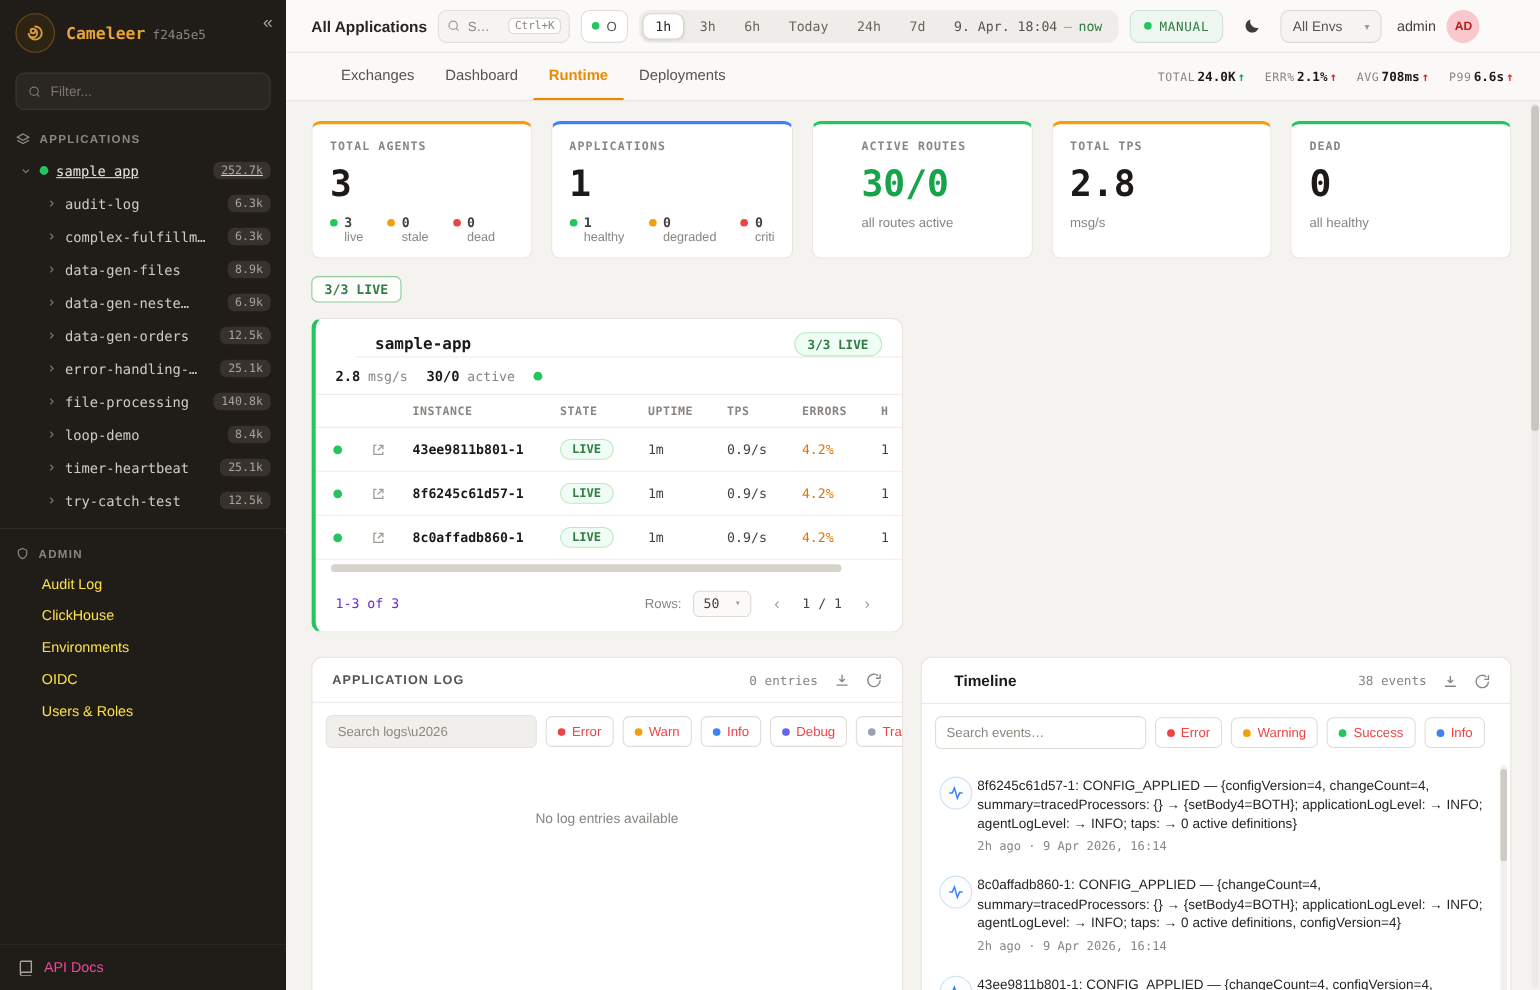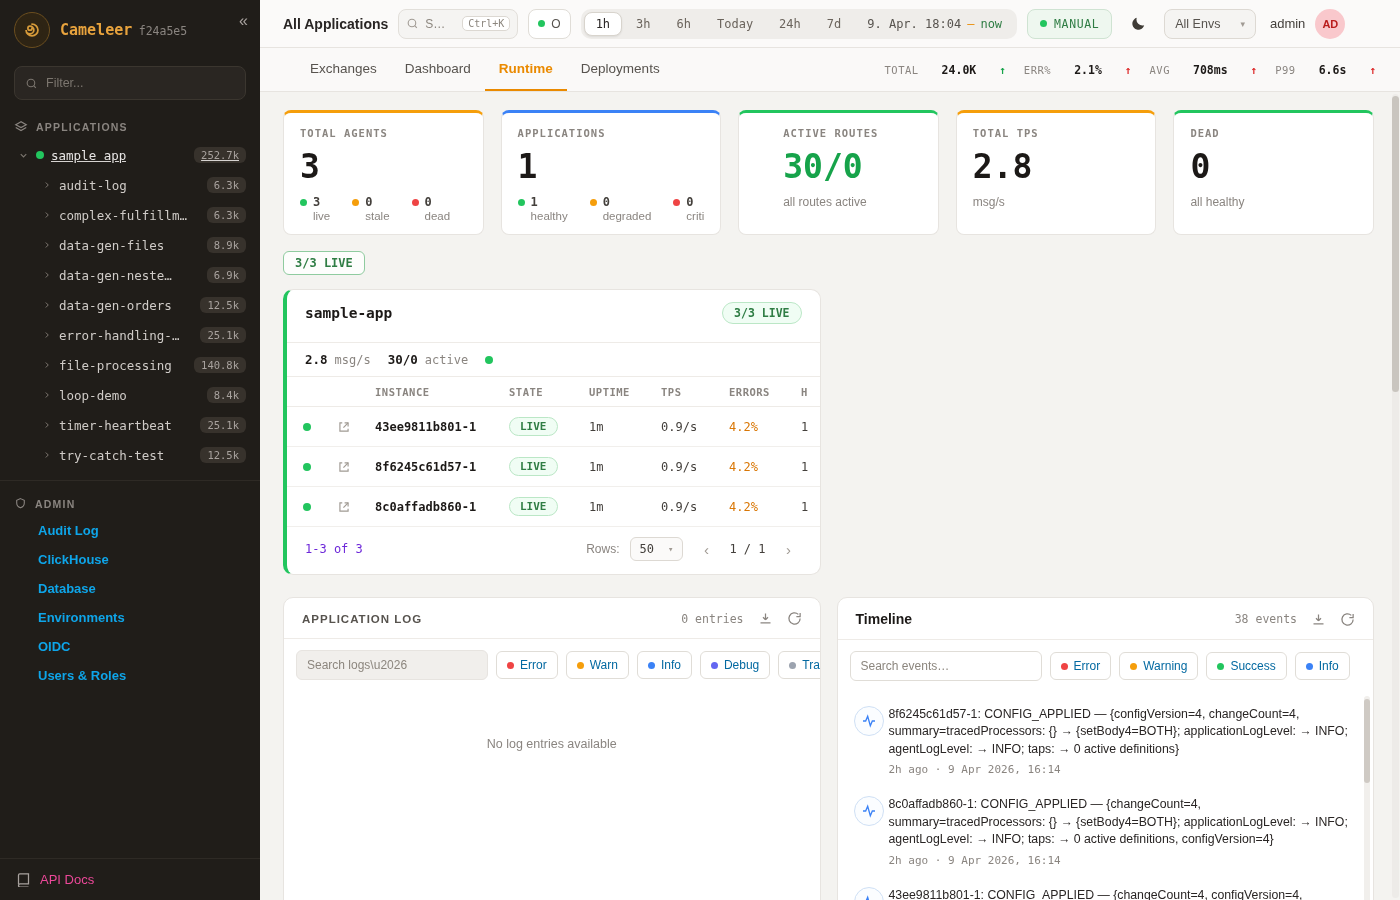--- a/index.html
+++ b/index.html
@@ -20,21 +20,21 @@
   .sb-filter input::placeholder { color:#7c766f; }
   .sec-head { display:flex; align-items:center; gap:8px; padding:8px 14px 6px; color:#8a8580; font-size:10.5px; letter-spacing:1.2px; font-weight:bold; }
   .tree-root { display:flex; align-items:center; gap:7px; padding:7px 14px 7px 18px; cursor:pointer;text-decoration:underline; }
   .tname { font-family:"DejaVu Sans Mono", monospace; font-size:12.5px; color:#e7e5e4; white-space:nowrap; overflow:hidden; }
   .badge { margin-left:auto; background:#37322c; border-radius:6px; padding:2px 7px; font-family:"DejaVu Sans Mono", monospace; font-size:10.5px; color:#a8a29e; }
   .tree-item { display:flex; align-items:center; gap:7px; padding:7px 14px 7px 42px; cursor:pointer; }
   .tree-item .tname { color:#cfcbc7; }
   .gdot { width:8px; height:8px; border-radius:50%; background:#22c55e; flex-shrink:0; }
   .chev { color:#7c766f; display:flex; }
   .admin-sec { border-top:1px solid #2e2a25; margin-top:10px; padding-top:8px; }
-  .admin-item { padding:7px 14px 7px 38px; font-size:13px; color:#0ea5e9; cursor:pointer;font-weight:bold; }
+  .admin-item { padding:7px 14px 7px 38px; font-size:13px; color:#fde047; cursor:pointer; }
   .sb-bottom { margin-top:auto; border-top:1px solid #2e2a25; padding:13px 16px; display:flex; align-items:center; gap:9px; color:#ec4899; font-size:13px; cursor:pointer; }
 
   
   .main { flex:1; display:flex; flex-direction:column; position:relative; min-width:0; }
   .topbar { height:48px; background:#fbfaf9; border-bottom:1px solid #e7e4e0; display:flex; align-items:center; gap:10px; padding:0 16px 0 23px; flex-shrink:0; }
   .tb-title { font-size:14px; font-weight:bold; color:#292524; white-space:nowrap; }
   .tb-search { width:120px; height:30px; border:1px solid #e2dfda; background:#f5f4f2; border-radius:8px; display:flex; align-items:center; gap:6px; padding:0 7px; color:#8c867e; cursor:text; }
   .tb-search .s-txt { font-size:12px; }
   .kbd { border:1px solid #dcd8d2; background:#fff; border-radius:5px; padding:1px 5px; font-family:"DejaVu Sans Mono", monospace; font-size:10px; color:#8c867e; margin-left:auto; }
   .status-pill { height:30px; border:1px solid #e0ddd7; background:#fff; border-radius:8px; display:flex; align-items:center; gap:6px; padding:0 9px; font-size:12px; color:#57534e; cursor:pointer; }
@@ -50,21 +50,21 @@
   .env-select { height:30px; border:1px solid #ddd9d3; background:#f5f4f2; border-radius:8px; display:flex; align-items:center; gap:20px; padding:0 10px; font-size:12.5px; color:#57534e; cursor:pointer; }
   .env-caret { color:#a09a93; font-size:9px; }
   .user-name { font-size:13px; color:#44403c; margin-left:4px; }
   .avatar { width:30px; height:30px; border-radius:50%; background:#f9c8cc; color:#b91c1c; font-size:11px; font-weight:bold; display:flex; align-items:center; justify-content:center; cursor:pointer; }
 
   
   .tabbar { height:44px; background:#faf9f8; border-bottom:1px solid #e7e4e0; display:flex; align-items:stretch; padding:0 24px 0 36px; flex-shrink:0; }
   .tab { display:flex; align-items:center; padding:0 14px; font-size:13.5px; color:#57534e; border-bottom:2px solid transparent; cursor:pointer; }
   .tab.active { color:#ea8a00; border-bottom-color:#ea8a00; font-weight:bold; }
   .tab-metrics { margin-left:auto; display:flex; align-items:center; gap:18px; }
-  .metric { display:flex; align-items:baseline; gap:23px; font-family:"DejaVu Sans Mono", monospace; }
+  .metric { display:flex; align-items:baseline; gap:2px; font-family:"DejaVu Sans Mono", monospace; }
   .m-label { font-size:10.5px; color:#8a8580; letter-spacing:.5px; }
   .m-value { font-size:11.5px; font-weight:bold; color:#1c1917; }
   .m-arrow { font-size:11px; font-weight:bold; }
 
   
   .content { flex:1; padding:18px 26px 0 23px; overflow:hidden; position:relative; }
   .cards-grid { display:grid; grid-template-columns:repeat(5,1fr); gap:17px; }
   .card { background:#fff; border:1px solid #e7e4e0; border-top:3px solid #ccc; border-radius:8px; padding:14px 16px 12px; min-height:124px; }
   .card-label { font-family:"DejaVu Sans Mono", monospace; font-size:10.5px; letter-spacing:1px; color:#8a8580; font-weight:bold; }
   .card-value { font-family:"DejaVu Sans Mono", monospace; font-size:33px; font-weight:bold; color:#1c1917; margin:8px 0 9px; }
@@ -74,21 +74,21 @@
   .cstat .lbl { font-size:11.5px; color:#8a8580; margin-left:13px; margin-top:1px; white-space:nowrap; overflow:hidden; }
   .card-sub { font-size:12px; color:#8a8580; }
 
   .live-row { margin:16px 0 14px; }
   .live-pill { display:inline-flex; border:1px solid #8fcb9f; color:#2f7d44; background:#fdfdfc; border-radius:6px; padding:4px 11px; font-family:"DejaVu Sans Mono", monospace; font-size:12px; font-weight:bold; }
 
   .half-grid { display:grid; grid-template-columns:1fr 1fr; gap:16px; }
 
   
   .app-panel { background:#fff; border:1px solid #e7e4e0; border-left:4px solid #22c55e; border-radius:10px; overflow:hidden; height:286px; display:flex; flex-direction:column; }
-  .ap-head { display:flex; align-items:center; justify-content:space-between; padding:12px 18px 18px; border-bottom:1px solid #eeebe7; }
+  .ap-head { display:flex; align-items:center; justify-content:space-between; padding:12px 18px 0; border-bottom:1px solid #eeebe7;margin-left:36px; }
   .ap-name { font-family:"DejaVu Sans Mono", monospace; font-size:14.5px; font-weight:bold; color:#1c1917; }
   .ap-pill { background:#f0fdf4; border:1px solid #bbe7c6; color:#2f7d44; border-radius:12px; padding:3px 11px; font-family:"DejaVu Sans Mono", monospace; font-size:11.5px; font-weight:bold; }
   .ap-stats { display:flex; align-items:center; gap:7px; padding:9px 18px; border-bottom:1px solid #eeebe7; font-family:"DejaVu Sans Mono", monospace; font-size:12px; }
   .ap-stats b { color:#1c1917; font-size:12.5px; }
   .ap-stats .unit { color:#8a8580; margin-right:10px; }
   .tbl { overflow:hidden; }
   .trow { display:grid; grid-template-columns:34px 38px 134px 80px 72px 68px 72px 40px; align-items:center; padding-left:16px; font-family:"DejaVu Sans Mono", monospace; font-size:12px; color:#44403c; }
   .trow.head { font-size:10.5px; letter-spacing:.5px; color:#8a8580; padding-top:9px; padding-bottom:8px; border-bottom:1px solid #eeebe7; font-weight:bold; }
   .trow.body { padding-top:10px; padding-bottom:10px; border-bottom:1px solid #f1efec; }
   .trow .inst { font-weight:bold; color:#1c1917; }
@@ -103,30 +103,30 @@
   .rows-label { font-size:12px; color:#8a8580; }
   .rows-select { border:1px solid #ddd9d3; background:#fbfaf9; border-radius:6px; padding:4px 9px; display:flex; align-items:center; gap:14px; font-family:"DejaVu Sans Mono", monospace; font-size:12px; color:#44403c; cursor:pointer; }
   .pg-btn { width:26px; height:26px; border:none; background:transparent; border-radius:6px; color:#a09a93; font-size:15px; cursor:pointer; }
   .pg-info { font-family:"DejaVu Sans Mono", monospace; font-size:12px; color:#44403c; }
 
   
   .panels { margin-top:22px; height:560px; }
   .panel { background:#fff; border:1px solid #e7e4e0; border-radius:10px; overflow:hidden; display:flex; flex-direction:column; height:560px; position:relative; }
   .pn-head { display:flex; align-items:center; padding:13px 18px 12px; border-bottom:1px solid #eeebe7; gap:14px; }
   .pn-title-caps { font-size:11.5px; letter-spacing:1px; font-weight:bold; color:#57534e; }
-  .pn-title { font-size:14px; font-weight:bold; color:#1c1917; }
+  .pn-title { font-size:14px; font-weight:bold; color:#1c1917;margin-left:12px; }
   .pn-count { margin-left:auto; font-family:"DejaVu Sans Mono", monospace; font-size:11.5px; color:#8a8580; }
   .pn-ico { color:#8a8580; background:none; border:none; cursor:pointer; display:flex; }
   .pn-controls { display:flex; align-items:center; gap:8px; padding:11px 12px; flex-wrap:nowrap; }
   .pn-search { height:30px; border-radius:6px; display:flex; align-items:center; padding:0 10px; flex:0 0 192px; }
   .pn-search input { border:none; outline:none; background:transparent; font-size:12px; color:#44403c; width:100%; }
   .pn-search input::placeholder { color:#8c867e; }
   .pn-search.filled { background:#f1efec; border:1px solid #e7e4e0; }
   .pn-search.outline { background:#fff; border:1px solid #e0ddd7; }
-  .chip { height:28px; border:1px solid #e0ddd7; background:#fff; border-radius:6px; padding:0 10px; display:flex; align-items:center; gap:6px; font-size:12px; color:#0369a1; cursor:pointer; white-space:nowrap; }
+  .chip { height:28px; border:1px solid #e0ddd7; background:#fff; border-radius:6px; padding:0 10px; display:flex; align-items:center; gap:6px; font-size:12px; color:#ef4444; cursor:pointer; white-space:nowrap; }
   .chip .cdot { width:7px; height:7px; border-radius:50%; }
   .log-empty { text-align:center; color:#8a8580; font-size:12.5px; padding-top:46px; }
 
   .events { flex:1; overflow:hidden; padding:4px 16px 0 12px; position:relative; }
   .event { display:flex; gap:5px; padding:10px 4px; cursor:pointer; }
   .ev-ico { width:30px; height:30px; border-radius:50%; border:1px solid #cfe0f5; background:#fbfdff; display:flex; align-items:center; justify-content:center; color:#3b82f6; flex-shrink:0; }
   .ev-text { font-size:12.3px; color:#292524; line-height:1.42; }
   .ev-time { font-family:"DejaVu Sans Mono", monospace; font-size:11px; color:#8a8580; margin-top:5px; }
   .vscroll { position:absolute; right:3px; top:4px; bottom:4px; width:6px; background:#f1efec; border-radius:3px; }
   .vscroll .thumb { width:6px; height:84px; background:#cfcac4; border-radius:3px; margin-top:3px; cursor:grab; }
@@ -280,21 +280,20 @@
       <div class="sec-head">
         <span class="chev">
           <svg width="13" height="13" viewBox="0 0 24 24" fill="none" stroke="#8a8580" stroke-width="2">
               <path d="M12 3l7 3v5c0 4.5-3 7.5-7 9-4-1.5-7-4.5-7-9V6l7-3z"></path>
             </svg>
         </span>
         <span>ADMIN</span>
       </div>
       <div class="admin-item">Audit Log</div>
       <div class="admin-item">ClickHouse</div>
-      <div class="admin-item">Database</div>
       <div class="admin-item">Environments</div>
       <div class="admin-item">OIDC</div>
       <div class="admin-item">Users &amp; Roles</div>
     </div>
 
     <div class="sb-bottom">
       <span class="chev">
         <svg width="15" height="15" viewBox="0 0 24 24" fill="none" stroke="#a8a29e" stroke-width="2">
             <path d="M4 19.5V5a2 2 0 0 1 2-2h14v16H6.5a2.5 2.5 0 0 0 0 5H20"></path>
           </svg>

